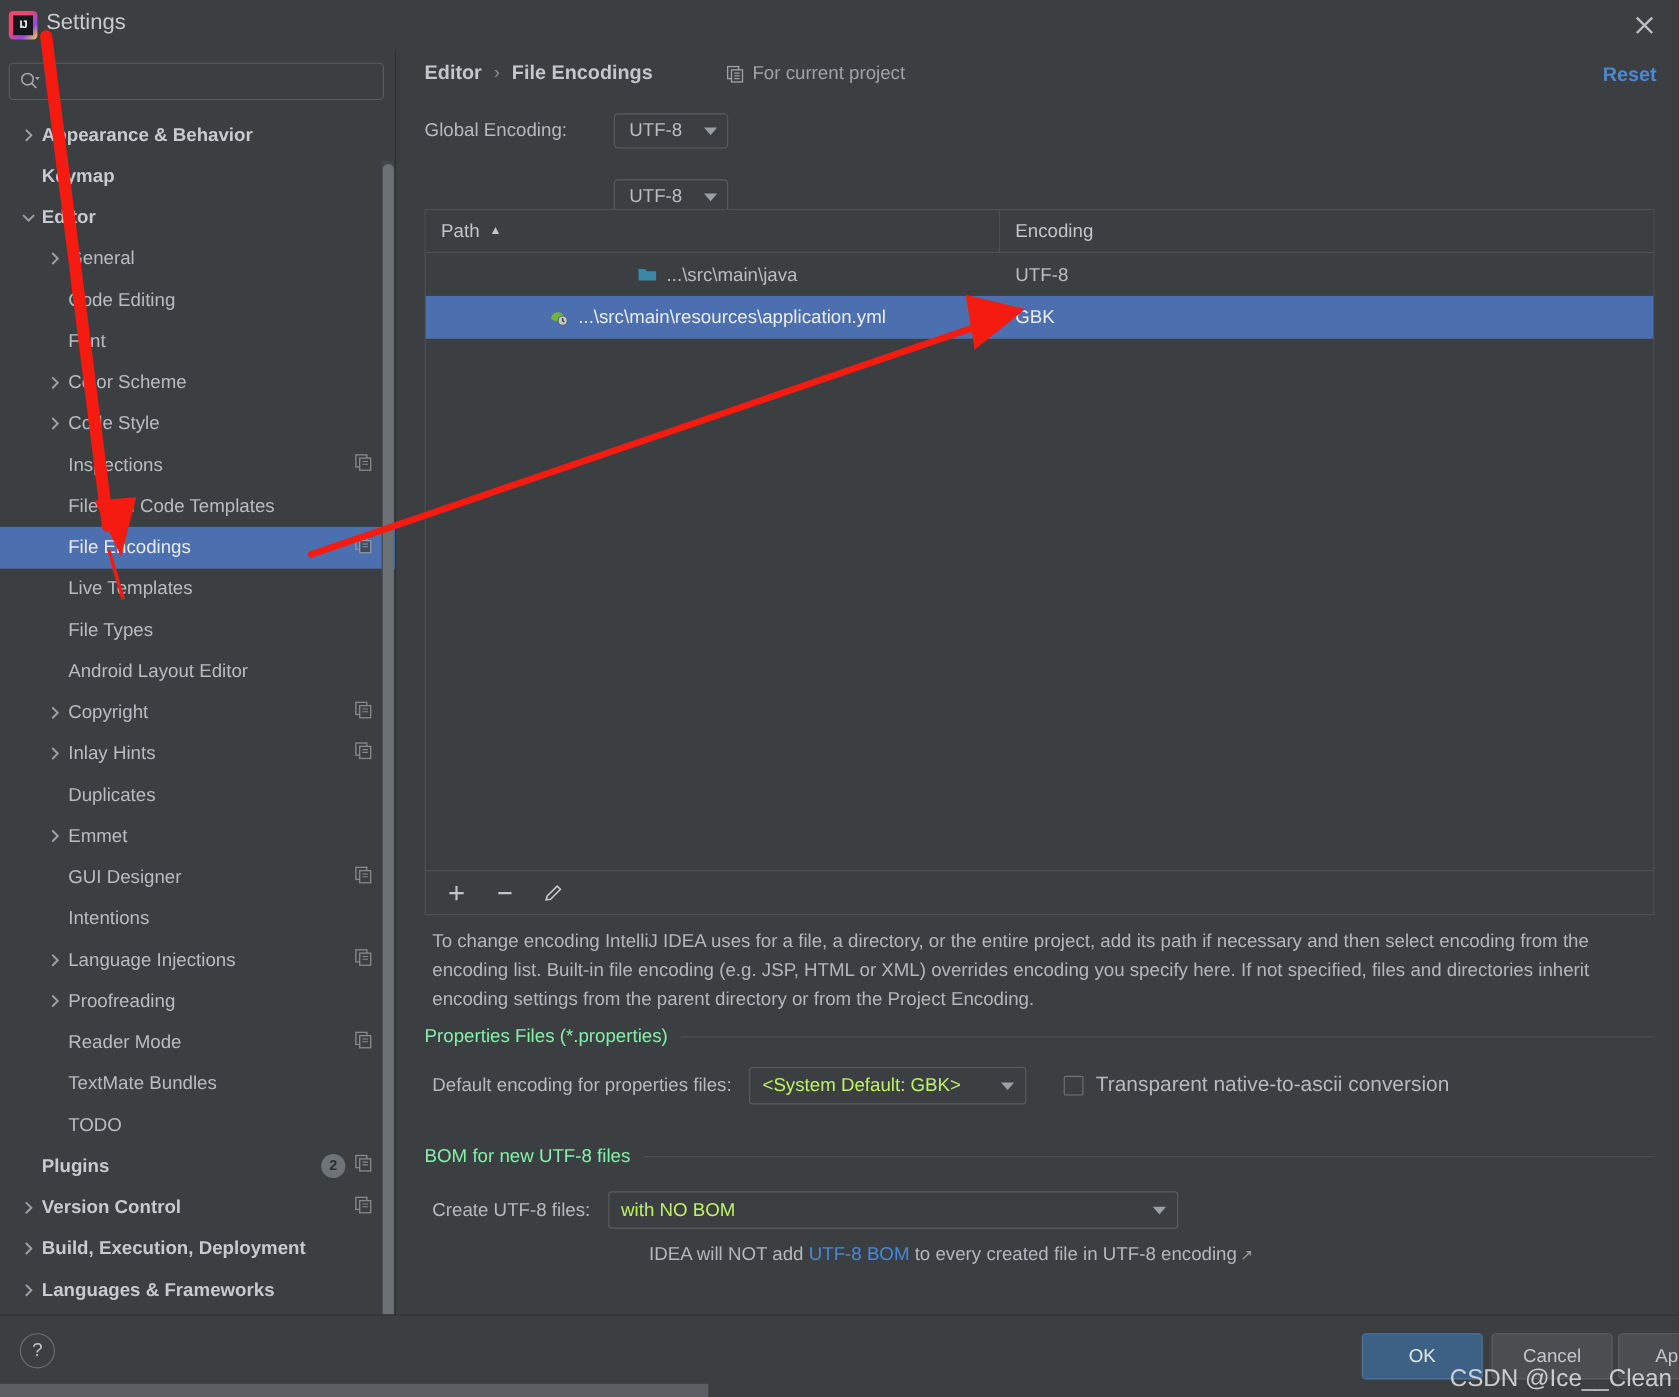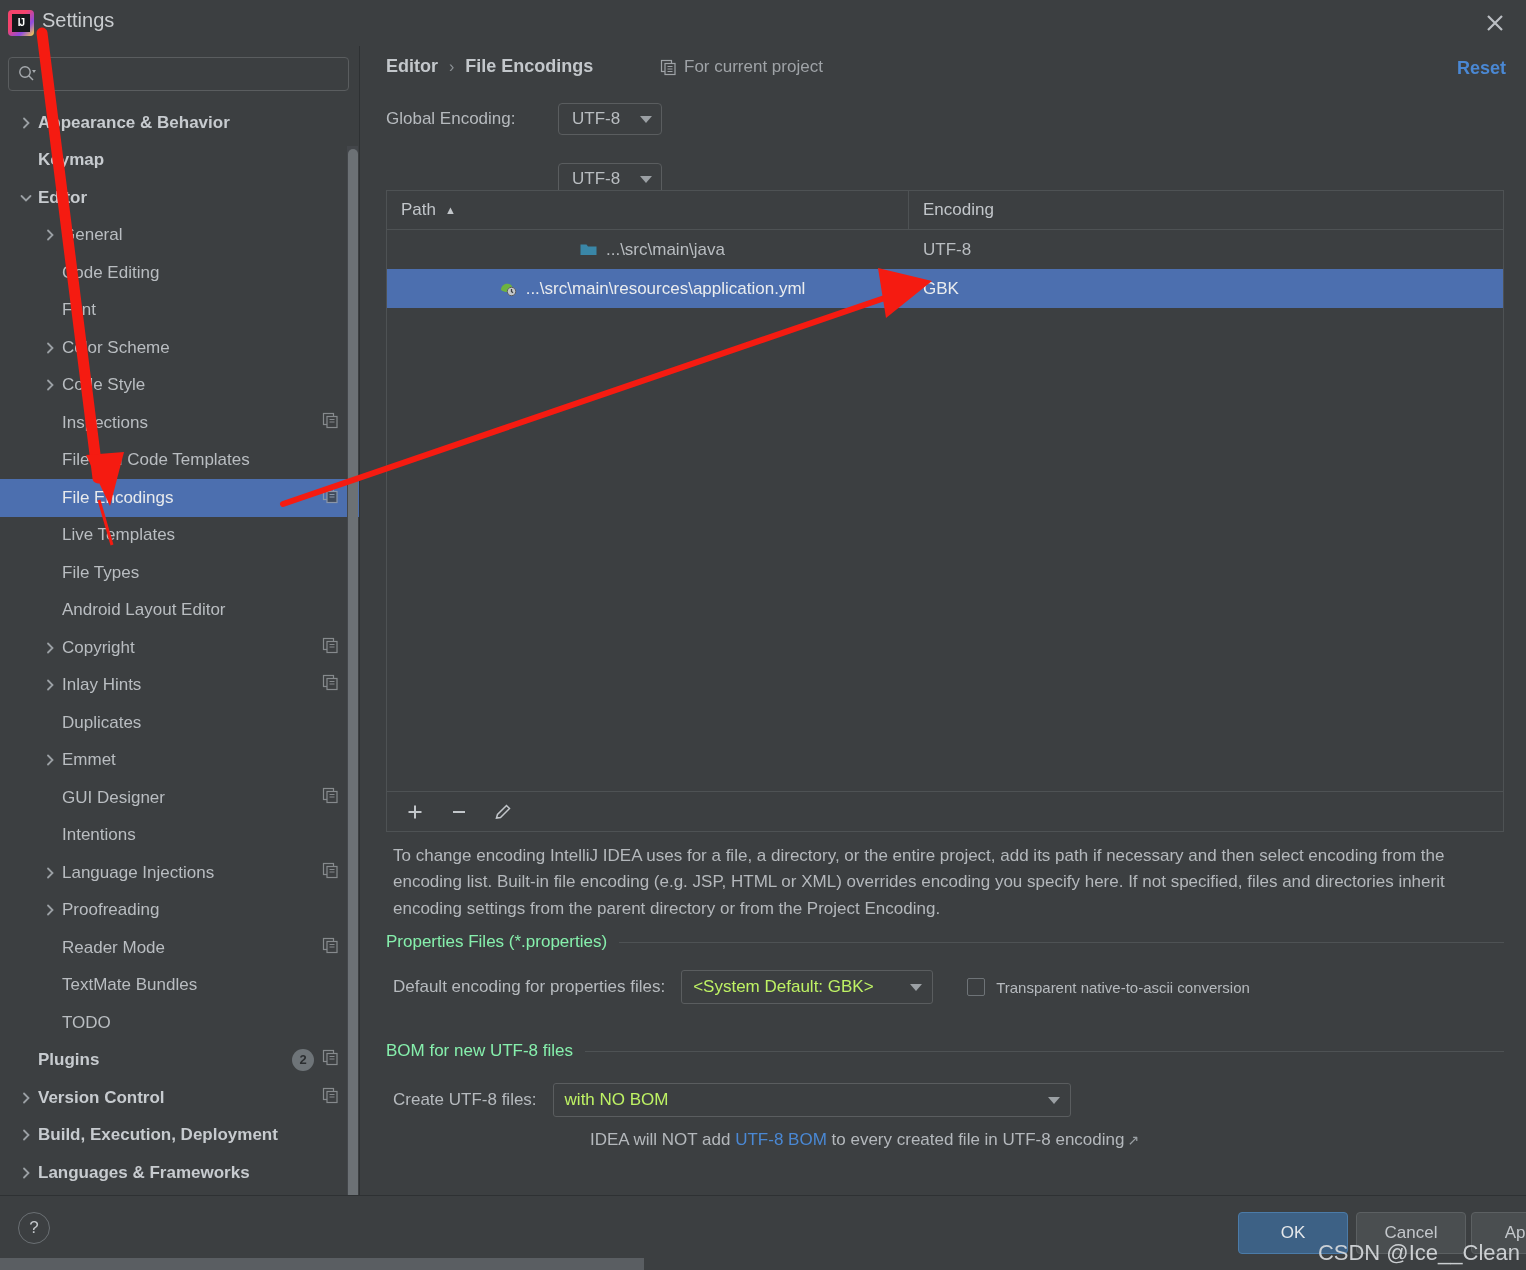--- a/index.html
+++ b/index.html
@@ -156,21 +156,21 @@
   .sec-title {
     position: absolute; display: flex; align-items: center; gap: 12px;
     width: 1118px; left: 26px; color: #86efac; font-size: 17px;
   }
   .sec-rule { flex: 1; height: 1px; background: #4E5254; }
 
   .checkbox {
     width: 18px; height: 18px; border: 1px solid #6E7377; border-radius: 2px;
     background: #3C3F41; flex: none; cursor: pointer;
   }
-  .cb-label { color: #B6BABE; font-size: 15px; margin-left: 11px; }
+  .cb-label { color: #B6BABE; font-size: 19px; margin-left: 11px; }
 
   .wide-combo {
     background: #3C3F41; border: 1px solid #5A5D5F; border-radius: 3px;
     height: 34px; display: flex; align-items: center;
     justify-content: space-between; padding: 0 10px 0 11px;
     color: #bef264; font-size: 17px; cursor: pointer;
   }
   .bom-note {
     position: absolute; left: 590px; top: 1130px;
     color: #B4B8BC; font-size: 17px;

